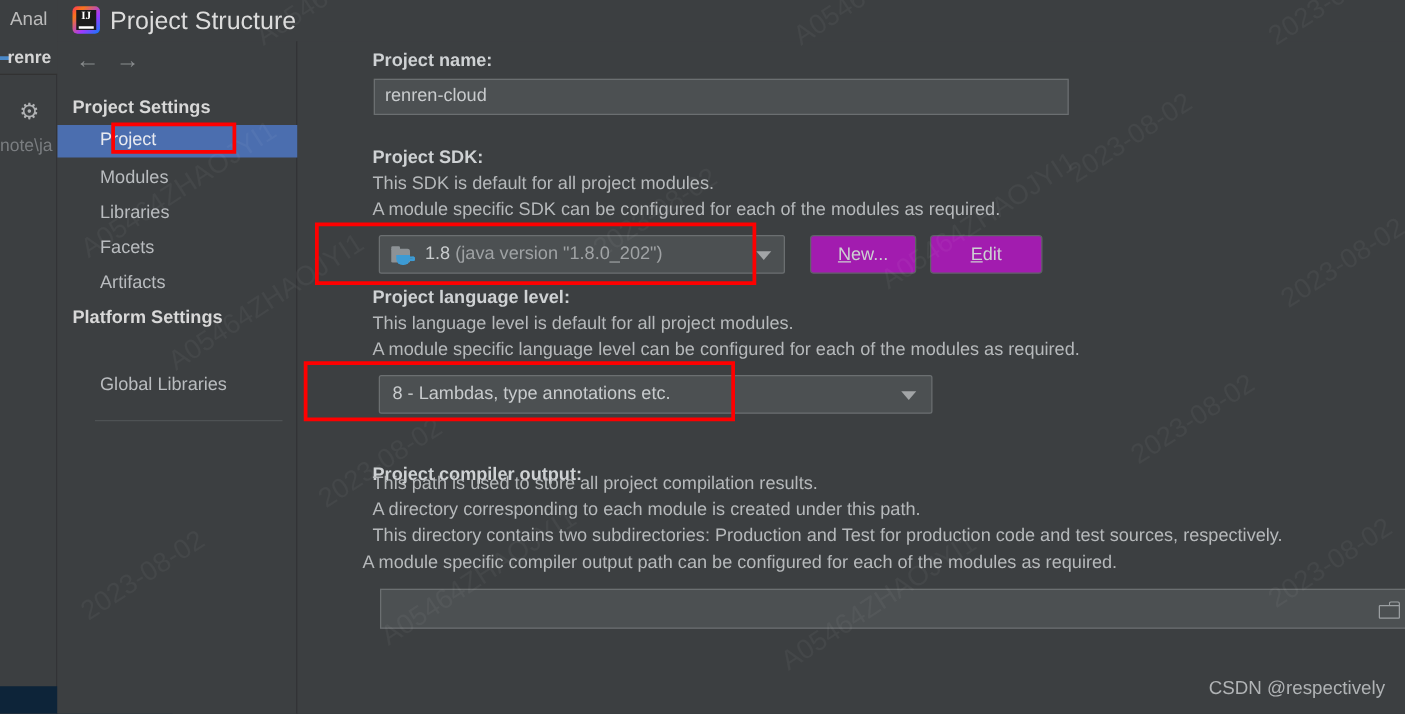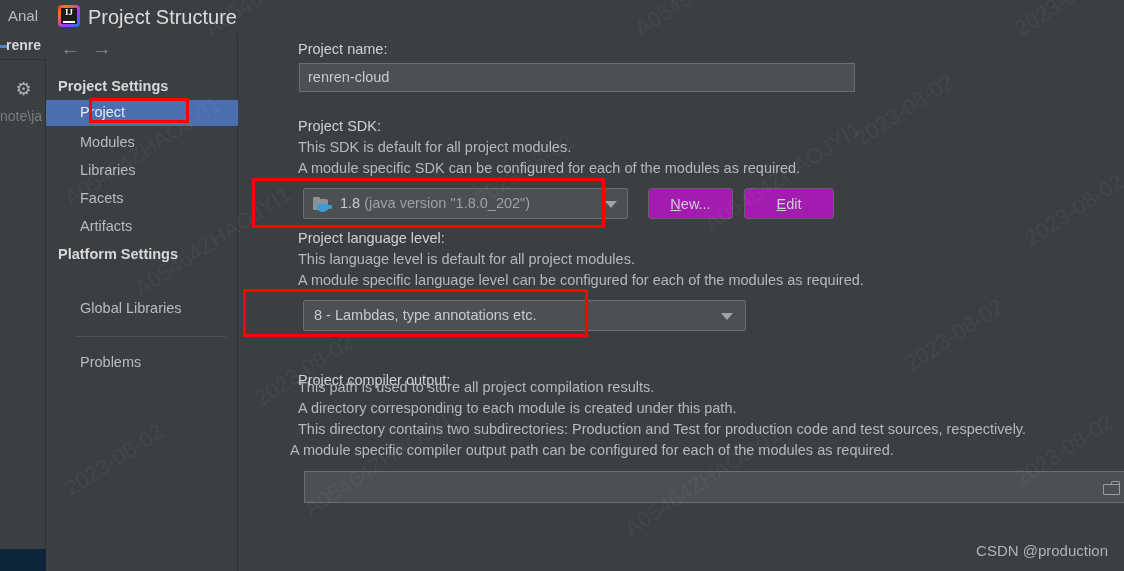--- a/index.html
+++ b/index.html
@@ -124,21 +124,21 @@
     background: #4e5254;
   }
 
   
   .content {
     position: absolute; left: 192px; top: 33px;
     width: 886px; height: 538px; background: #3c3f41;
   }
   .sect-label {
     position: absolute;
-    font-size: 14.5px; font-weight: normal; color: #cfd2d4; white-space: nowrap;
+    font-size: 14.5px; font-weight: bold; color: #cfd2d4; white-space: nowrap;
   }
   .sect-desc {
     position: absolute;
     font-size: 14.5px; color: #b6b9bb; white-space: nowrap;
   }
   .textfield {
     position: absolute;
     background: #4c5052; border: 1px solid #6b6f71;
     font-size: 14.5px; color: #c8cbcd;
   }
@@ -274,23 +274,20 @@
     </div>
 
     <div class="nav-group" style="top:246px">Platform Settings</div>
 
     <div class="nav-item" style="top:296px">
       <span class="lbl">Global Libraries</span>
     </div>
 
     <div class="nav-sep" style="top:336px"></div>
 
-    <div class="nav-item" style="top:350px">
-      <span class="lbl">Problems</span>
-    </div>
 
     <div class="content">
 
       <div class="sect-label" style="left:60px; top:8px">Project name:</div>
       <div class="textfield" style="left:61px; top:30px; width:556px; height:29px;">
         <span class="val" placeholder="">renren-cloud</span>
       </div>
 
       <div class="sect-label" style="left:60px; top:85px">Project SDK:</div>
       <div class="sect-desc" style="left:60px; top:106px">This SDK is default for all project modules.</div>
@@ -352,19 +349,19 @@
   <div class="wm" style="left:700px; top:215px">A05464ZHAOJYI1</div>
   <div class="wm" style="left:1020px;top:230px">2023-08-02</div>
   <div class="wm" style="left:130px; top:280px">A05464ZHAOJYI1</div>
   <div class="wm" style="left:900px; top:355px">2023-08-02</div>
   <div class="wm" style="left:250px; top:390px">2023-08-02</div>
   <div class="wm" style="left:300px; top:500px">A05464ZHAOJYI1</div>
   <div class="wm" style="left:620px; top:520px">A05464ZHAOJYI1</div>
   <div class="wm" style="left:1010px;top:470px">2023-08-02</div>
   <div class="wm" style="left:60px;  top:480px">2023-08-02</div>
 
-  <div class="wm-credit">CSDN @production</div>
+  <div class="wm-credit">CSDN @respectively</div>
 
   <div class="redbox" style="left:89px;  top:98px;  width:100px; height:25px;"></div>
   <div class="redbox" style="left:252px; top:178px; width:353px; height:50px;"></div>
   <div class="redbox" style="left:243px; top:289px; width:345px; height:48px;"></div>
 
 </div>
 
 </body></html>

